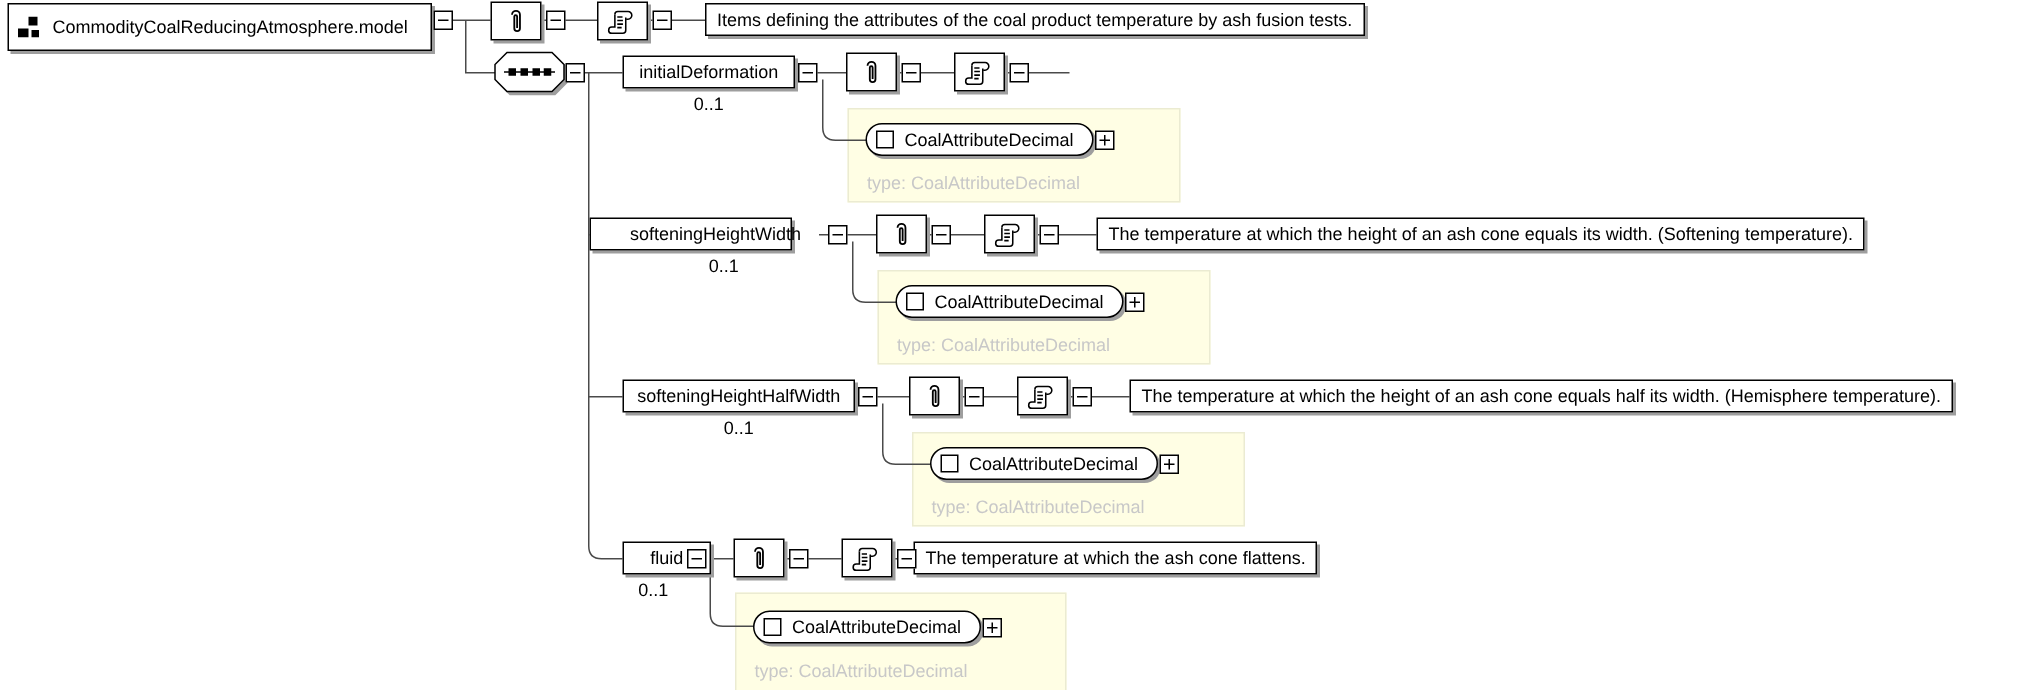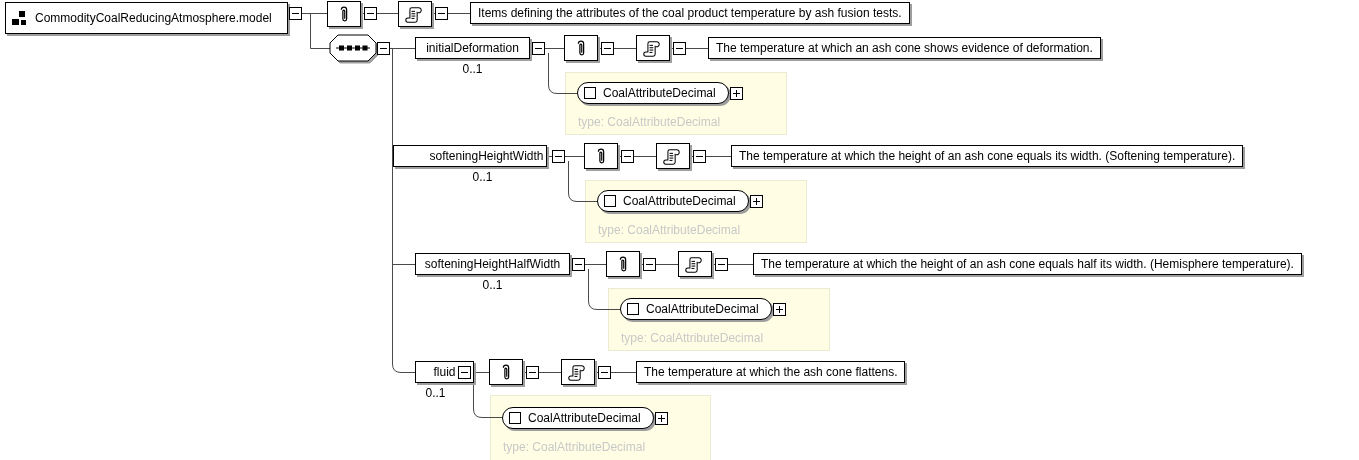--- a/index.html
+++ b/index.html
@@ -134,35 +134,32 @@
         <path d="M11.6 8.4 C11.6 7.2 12.5 6.3 13.7 6.3 H20.9 A2.7 2.7 0 1 1 20.9 11.7 H19.6"></path>
         <path d="M19.3 10.5 V19.6 C19.3 20.8 18.4 21.7 17.2 21.7 H9.4 A2.2 2.2 0 1 1 9.4 17.3 H11.6 V8.4"></path>
         <path d="M13.3 10.2 H17"></path>
           <path d="M13.3 12.7 H17.3"></path>
           <path d="M13.3 15.2 H17.3"></path>
           <path d="M13.3 17.7 H16.4"></path>
       </g>
     </svg>
   </div>
   <div class="pm" style="left:673px;top:42px;"></div>
-  <div class="box textbox" style="left:708px;top:37px;">
-    <span>The temperature at which an ash cone shows evidence of deformation.</span>
-  </div>
   <div class="typerow" style="left:577px;top:82px;">
     <div class="typerect">
       <span class="sq"></span>
       <span>CoalAttributeDecimal</span>
     </div>
     <div class="typeplus"></div>
   </div>
   <div class="typelabel" style="left:578px;top:115px;">
     <span>type: CoalAttributeDecimal</span>
   </div>
 
-  <div class="box elem" style="left:393px;top:145px;width:154px;padding-left:33px;">
+  <div class="box elem" style="left:393px;top:145px;width:135px;padding-left:33px;">
     <span>softeningHeightWidth</span>
   </div>
   <div class="card" style="left:415px;top:170px;width:135px;">
     <span>0..1</span>
   </div>
   <div class="pm" style="left:552px;top:150px;"></div>
   <div class="box iconbox" style="left:584px;top:143px;">
     <svg class="icon" width="34" height="26" viewBox="0 0 34 26">
       <path d="M14.2 8.6 a2.8 2.8 0 0 1 5.6 0 v9.6 a2 2 0 0 1 -4 0 V9.8 a1 1 0 0 1 2 0 v8.2" fill="none" stroke="#000" stroke-width="1.3"></path>
     </svg>
@@ -254,21 +251,21 @@
         <path d="M11.6 8.4 C11.6 7.2 12.5 6.3 13.7 6.3 H20.9 A2.7 2.7 0 1 1 20.9 11.7 H19.6"></path>
         <path d="M19.3 10.5 V19.6 C19.3 20.8 18.4 21.7 17.2 21.7 H9.4 A2.2 2.2 0 1 1 9.4 17.3 H11.6 V8.4"></path>
         <path d="M13.3 10.2 H17"></path>
           <path d="M13.3 12.7 H17.3"></path>
           <path d="M13.3 15.2 H17.3"></path>
           <path d="M13.3 17.7 H16.4"></path>
       </g>
     </svg>
   </div>
   <div class="pm" style="left:598px;top:366px;"></div>
-  <div class="box textbox" style="left:636px;top:361px;">
+  <div class="box textbox" style="left:609px;top:361px;">
     <span>The temperature at which the ash cone flattens.</span>
   </div>
   <div class="typerow" style="left:502px;top:407px;">
     <div class="typerect">
       <span class="sq"></span>
       <span>CoalAttributeDecimal</span>
     </div>
     <div class="typeplus"></div>
   </div>
   <div class="typelabel" style="left:503px;top:440px;">

